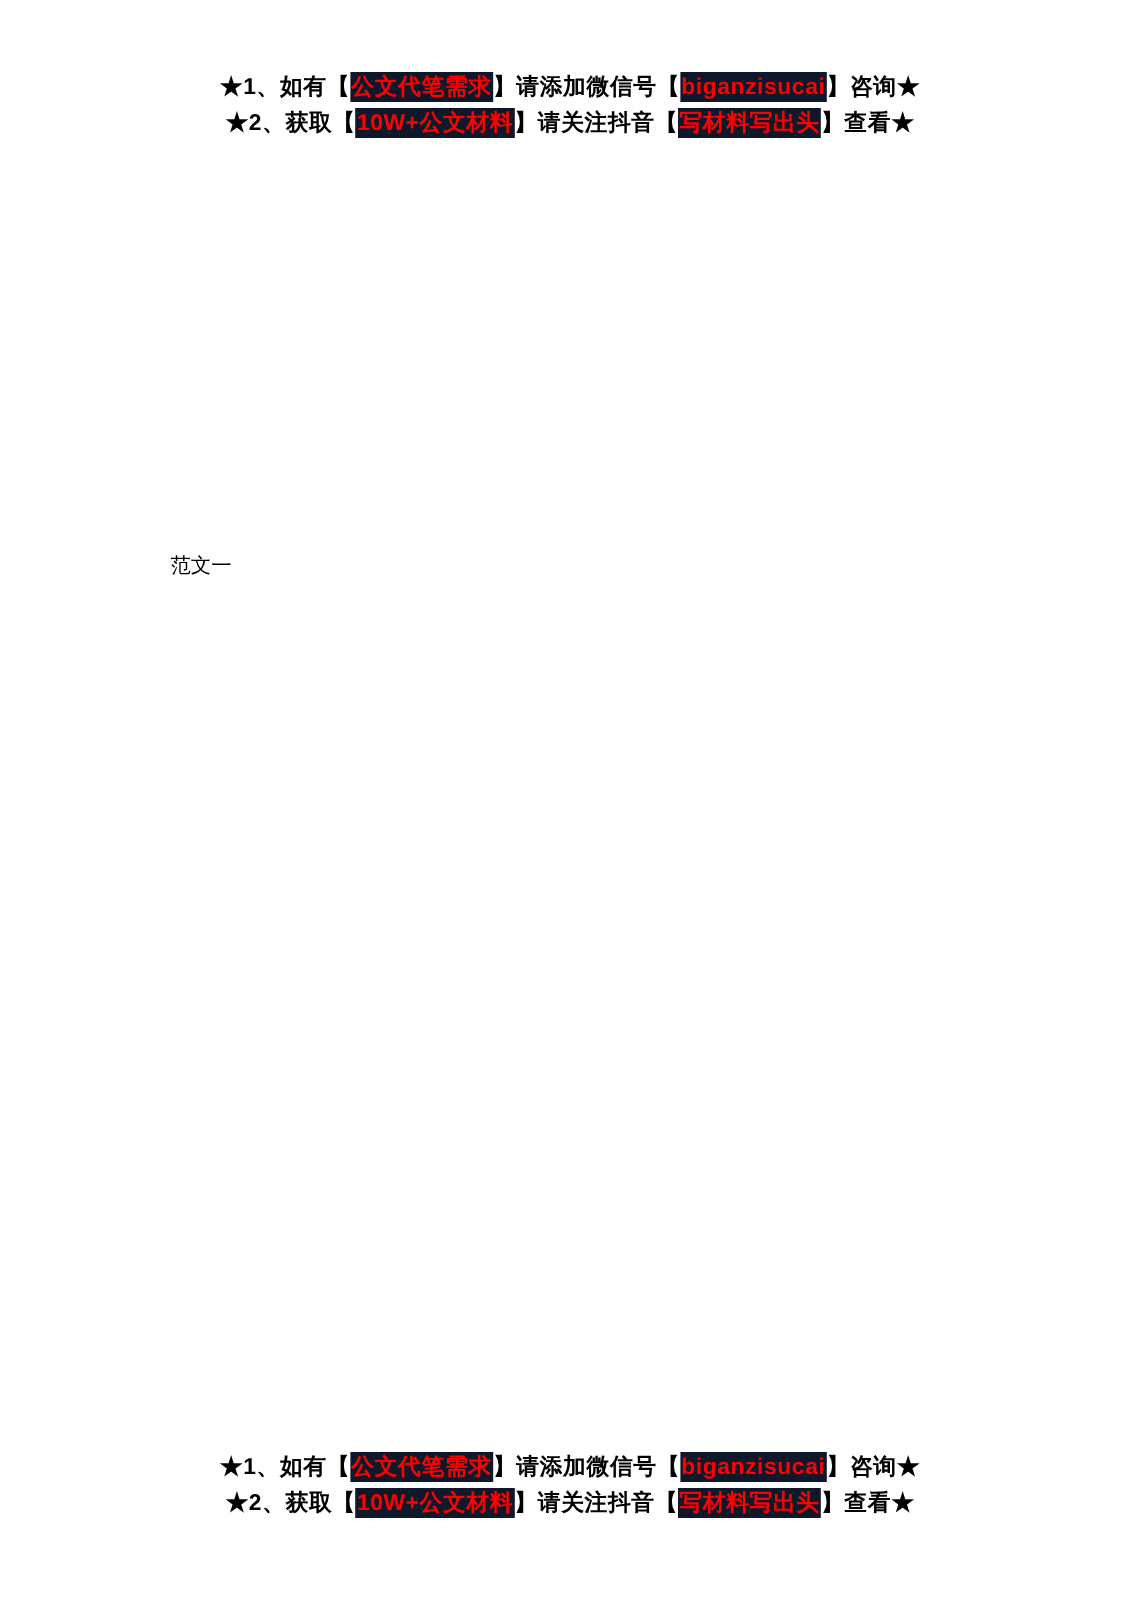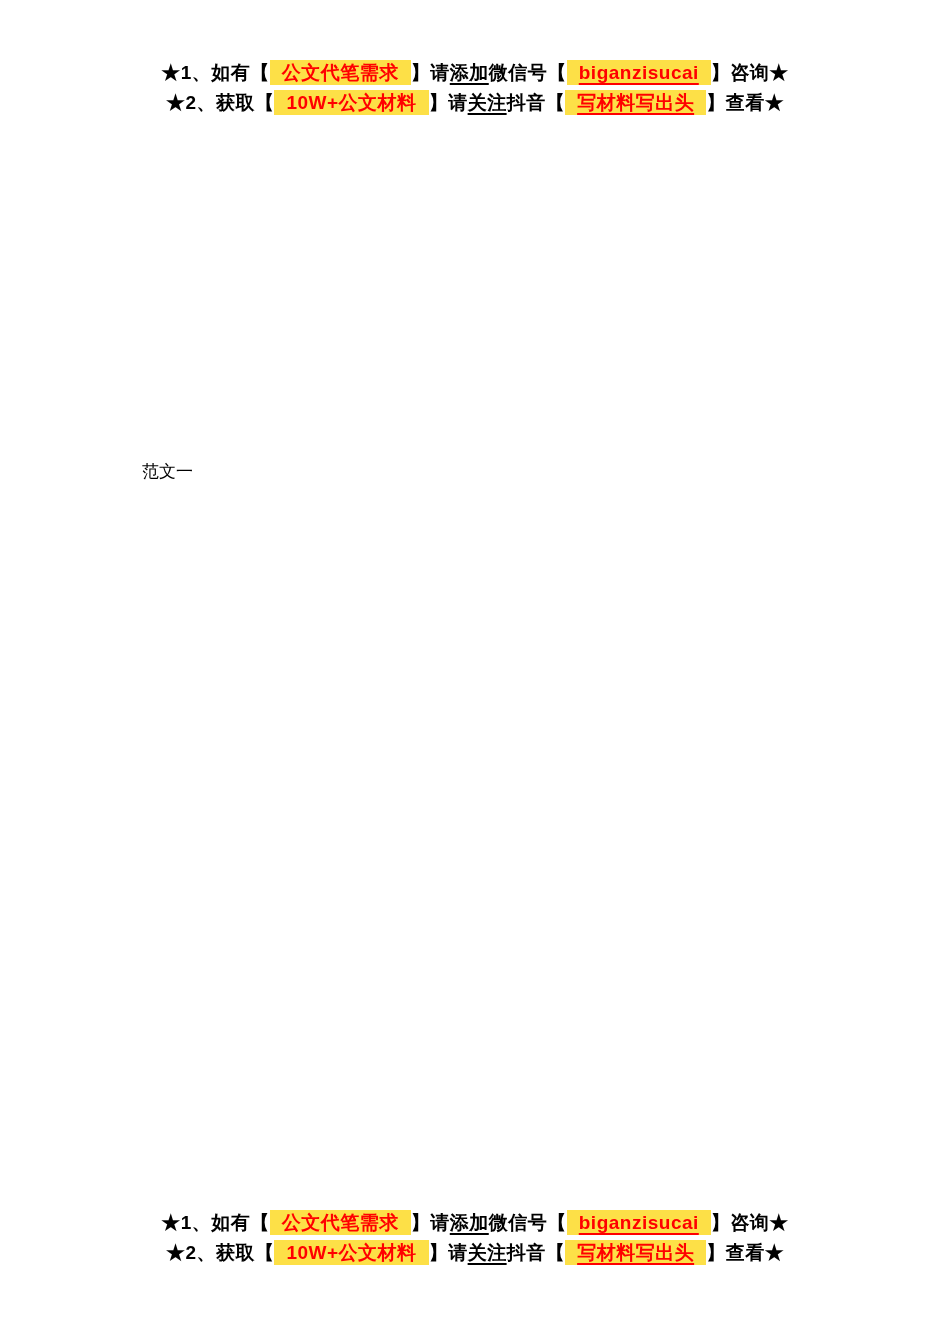--- a/index.html
+++ b/index.html
@@ -22,25 +22,24 @@
     font-weight: bold;
     font-size: 19px;
     line-height: 30px;
     letter-spacing: 0.5px;
     white-space: nowrap;
   }
   .promo-top { top: 58px; }
   .promo-bottom { top: 1208px; }
   .hl {
     color: #ff0000;
-    background: #fde047;
-    padding: 2px 12px;
+    background: #0f172a;
+    padding: 2px 1px;
   }
   .ul {
-    text-decoration: underline;
     text-decoration-thickness: 2px;
     text-underline-offset: 4px;
   }
   
   .doc-title {
     position: absolute;
     top: 140px;
     left: 0;
     width: 100%;
     text-align: center;

